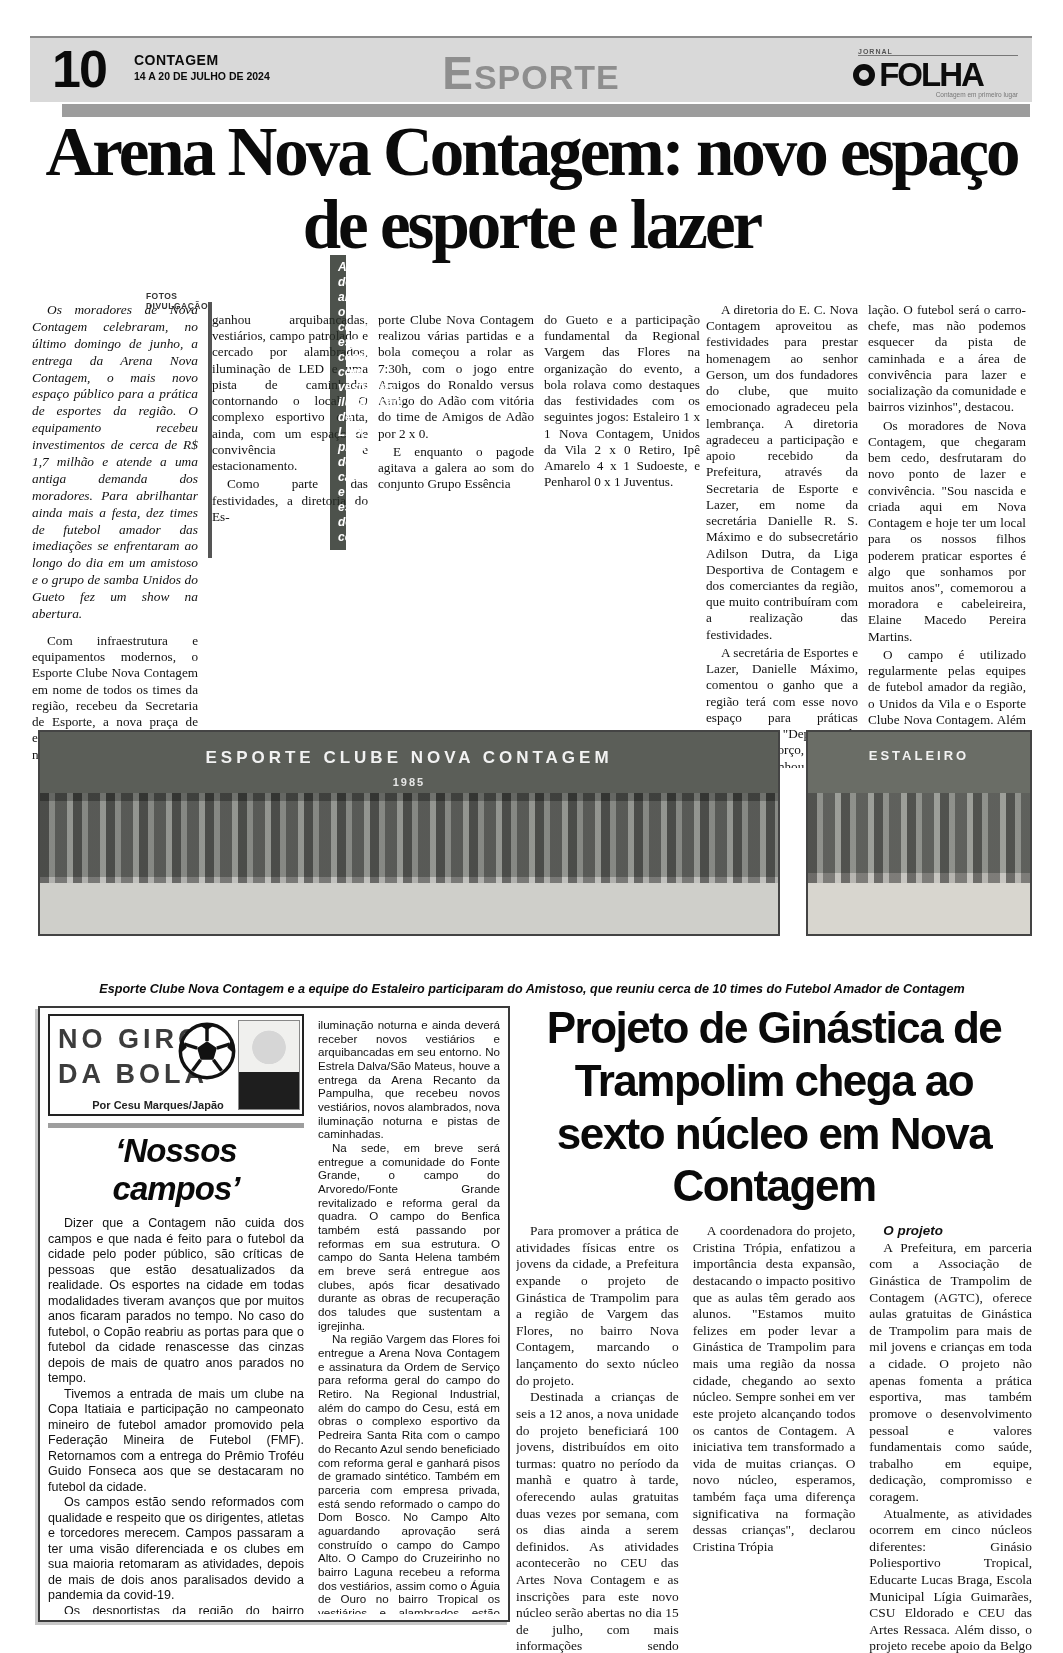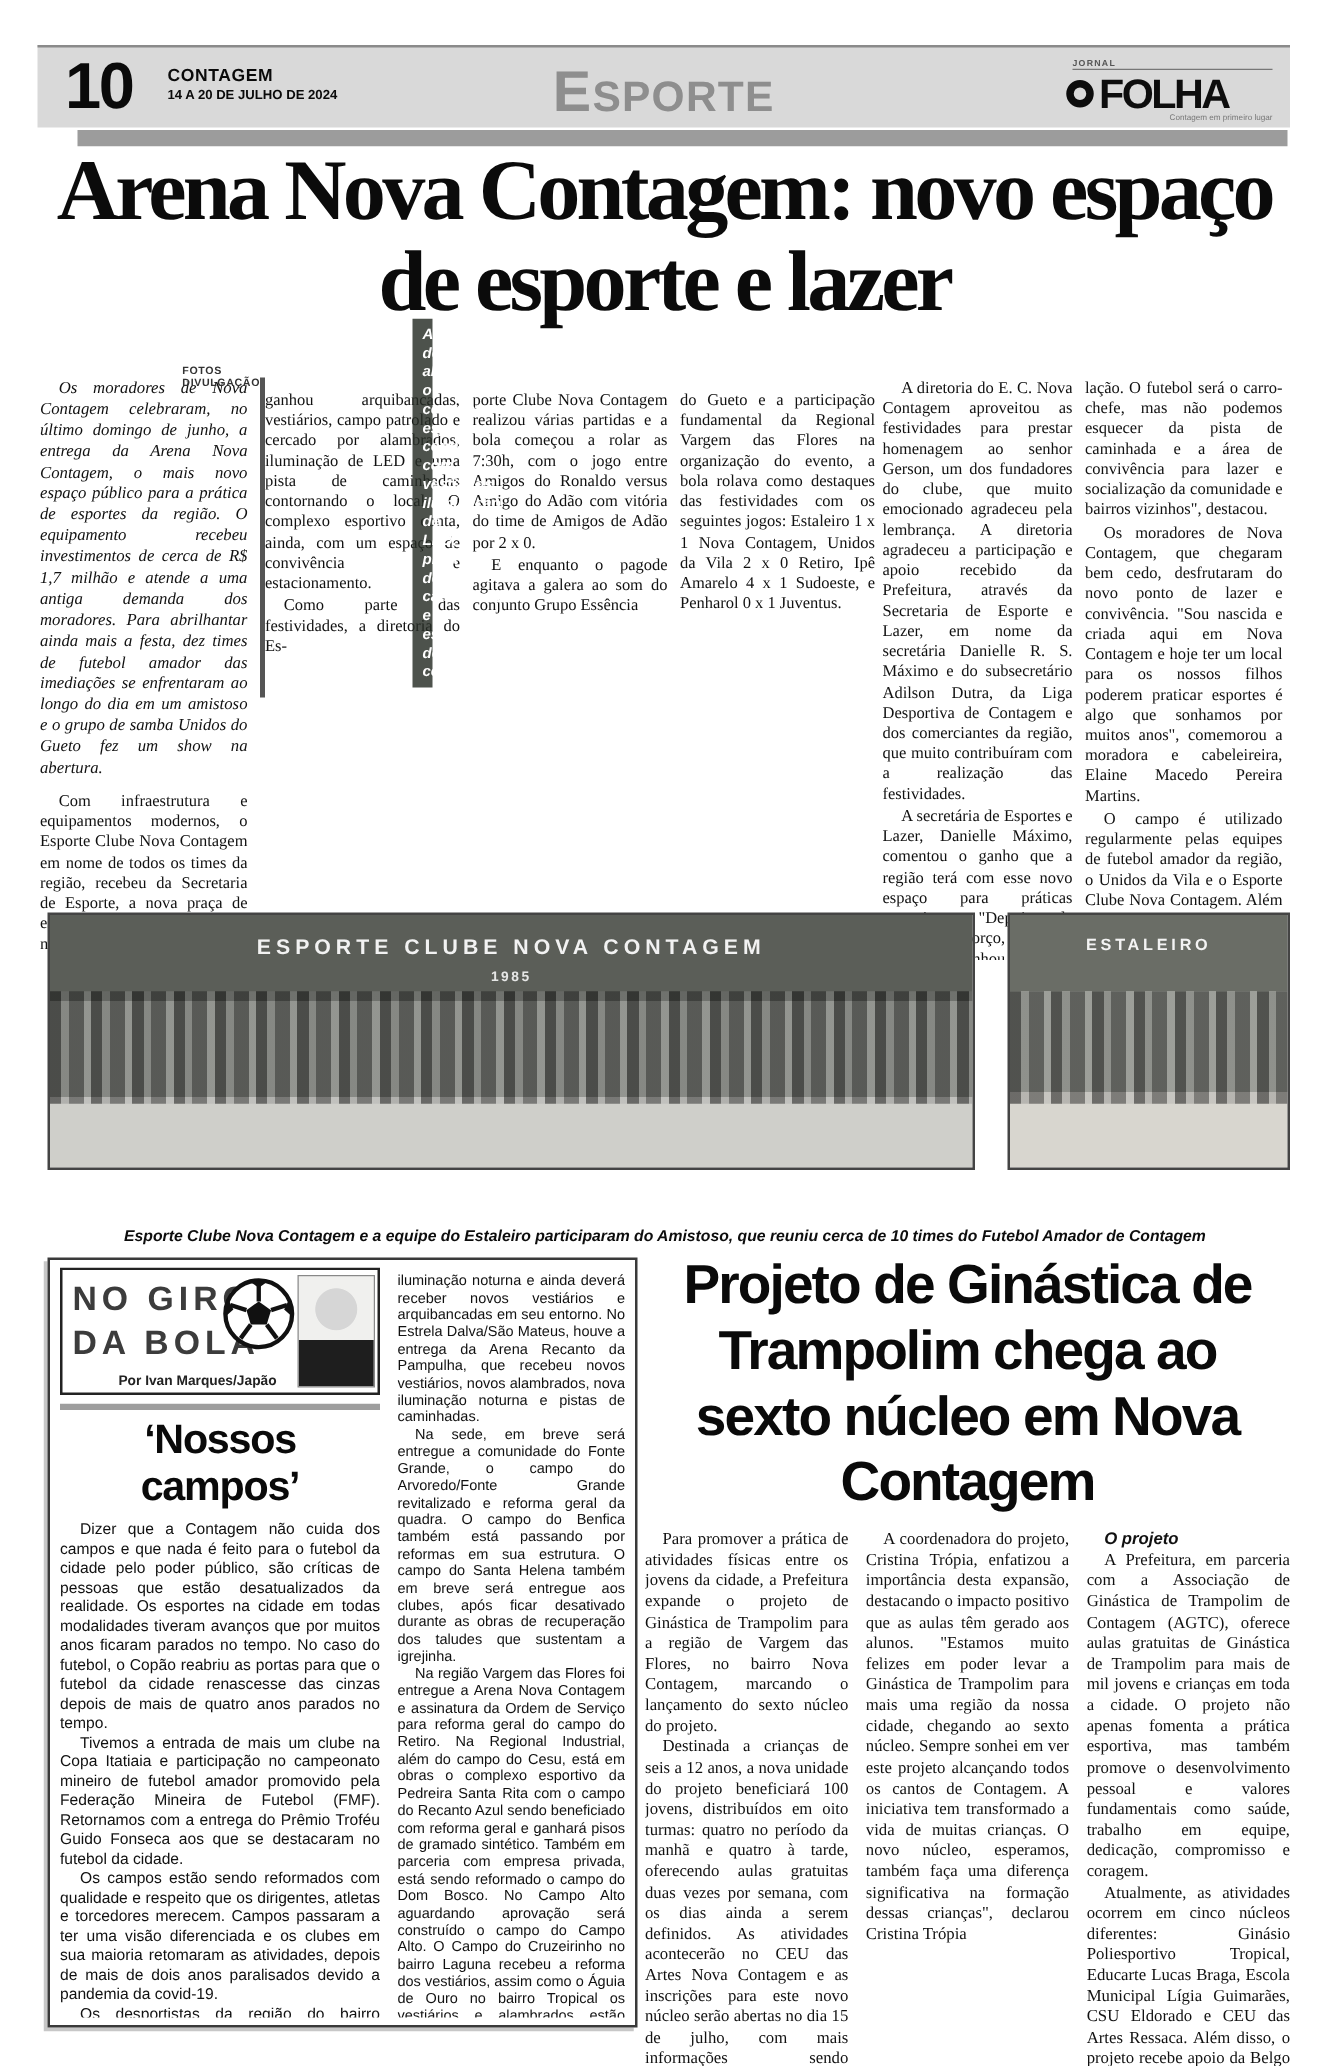--- a/index.html
+++ b/index.html
@@ -82,21 +82,21 @@
   .giro-title{font-family:"Liberation Sans",sans-serif;font-weight:800;font-size:27px;line-height:1.3;
               letter-spacing:4px;color:#3c3c3c;}
   .giro-ball{position:absolute;right:66px;top:6px;width:58px;height:58px;}
   .giro-portrait{position:absolute;right:2px;top:4px;width:60px;height:88px;border:1px solid #888;
      background:radial-gradient(circle at 50% 30%,#d6d6d6 0 24%,rgba(0,0,0,0) 25%),
                 linear-gradient(180deg,#f0f0ee 0 58%,#1e1e1e 58% 100%);}
   .giro-byline{position:absolute;bottom:3px;left:8px;width:200px;text-align:center;
      font-family:"Liberation Sans",sans-serif;font-size:11px;font-weight:700;color:#222;}
   .giro-rule{height:5px;background:#9e9e9e;margin:7px 0 4px;}
   .giro-headline{font-family:"Liberation Sans",sans-serif;font-weight:800;font-size:33px;
-     text-align:center;letter-spacing:-1px;color:#0a0a0a;margin:4px 0 8px;}
+     text-align:center;letter-spacing:-1px;color:#0a0a0a;margin:4px 0 8px;font-style:italic;}
   .giro p{margin:0;font-family:"Liberation Sans",sans-serif;text-align:justify;}
   .giro-a p{font-size:12.5px;line-height:1.24;text-indent:16px;}
   .giro-b p{font-size:11.6px;line-height:1.18;text-indent:14px;}
   .giro-b p.cont{text-indent:0;}
 
   
   .tramp{position:absolute;top:1002px;left:516px;width:516px;height:648px;}
   .t-headline{font-family:"Liberation Sans",sans-serif;font-weight:800;font-size:44px;line-height:1.2;
               letter-spacing:-1.5px;text-align:center;color:#0a0a0a;}
   .t-cols{display:flex;gap:14px;margin-top:10px;}
@@ -192,21 +192,21 @@
             <path d="M39 65 L25 84"></path>
               <path d="M33 45 L11 38"></path>
           </g>
           <g fill="#111">
             <path d="M38 6 A46 46 0 0 1 62 6 L50 14 Z"></path>
             <path d="M92 30 A46 46 0 0 1 97 55 L85 44 Z"></path>
             <path d="M3 55 A46 46 0 0 1 8 30 L15 44 Z"></path>
           </g>
         </svg>
         <div class="giro-portrait"></div>
-        <div class="giro-byline">Por Ivan Marques/Japão</div>
+        <div class="giro-byline">Por Cesu Marques/Japão</div>
       </div>
       <div class="giro-rule"></div>
       <div class="giro-headline">‘Nossos campos’</div>
       <p>Dizer que a Contagem não cuida dos campos e que nada é feito para o futebol da cidade pelo poder público, são críticas de pessoas que estão desatualizados da realidade. Os esportes na cidade em todas modalidades tiveram avanços que por muitos anos ficaram parados no tempo. No caso do futebol, o Copão reabriu as portas para que o futebol da cidade renascesse das cinzas depois de mais de quatro anos parados no tempo.</p>
       <p>Tivemos a entrada de mais um clube na Copa Itatiaia e participação no campeonato mineiro de futebol amador promovido pela Federação Mineira de Futebol (FMF). Retornamos com a entrega do Prêmio Troféu Guido Fonseca aos que se destacaram no futebol da cidade.</p>
       <p>Os campos estão sendo reformados com qualidade e respeito que os dirigentes, atletas e torcedores merecem. Campos passaram a ter uma visão diferenciada e os clubes em sua maioria retomaram as atividades, depois de mais de dois anos paralisados devido a pandemia da covid-19.</p>
       <p>Os desportistas da região do bairro Nacional foram agraciados com entrega da Arena Terrestre, que recebeu piso de gramado sintético, novos alambrados, nova</p>
     </div>
     <div class="giro-b">
       <p class="cont">iluminação noturna e ainda deverá receber novos vestiários e arquibancadas em seu entorno. No Estrela Dalva/São Mateus, houve a entrega da Arena Recanto da Pampulha, que recebeu novos vestiários, novos alambrados, nova iluminação noturna e pistas de caminhadas.</p>

